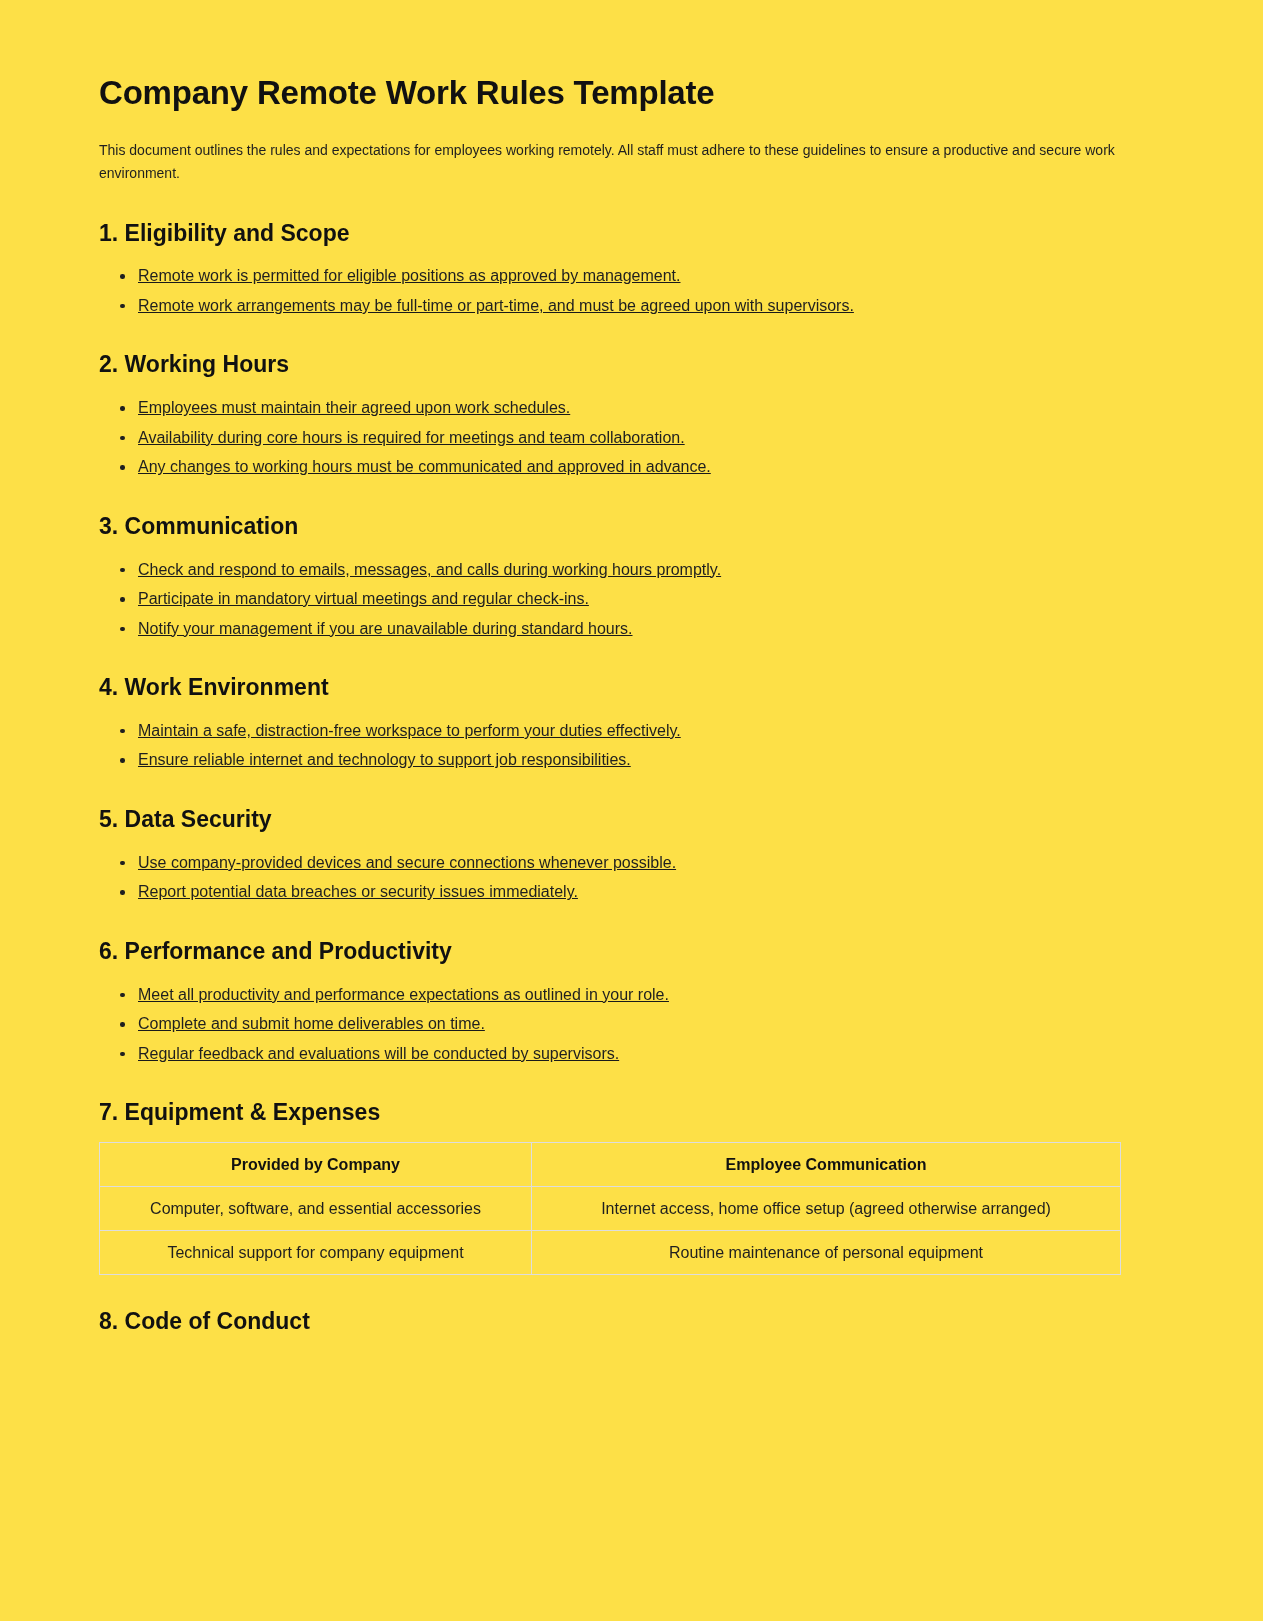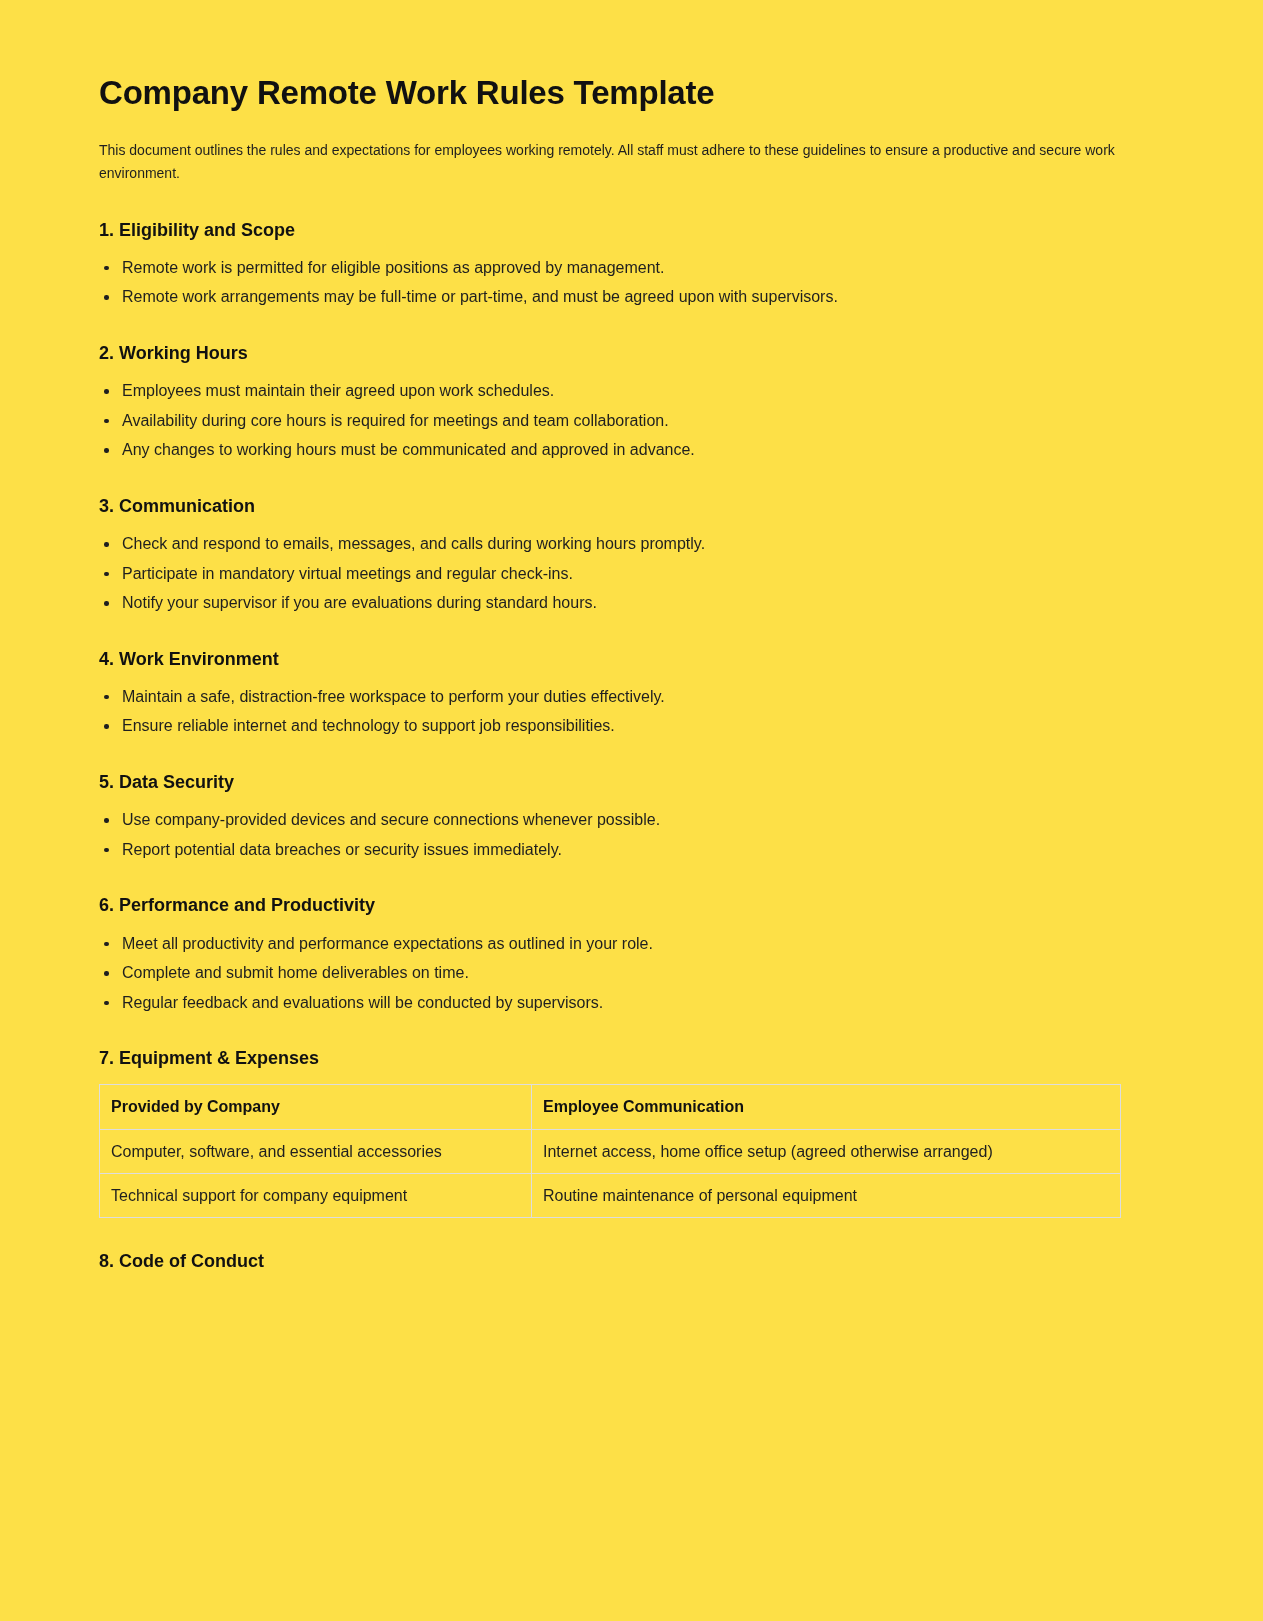--- a/index.html
+++ b/index.html
@@ -30,36 +30,37 @@
     color: #111111;
   }
   p.intro {
     font-size: 14px;
     line-height: 1.62;
     margin: 0 0 34px 0;
     color: #1f1f1f;
     max-width: 1022px;
   }
   h2.section-title {
-    font-size: 18px;
+    font-size: 23px;
     line-height: 1.3;
     font-weight: bold;
     margin: 0 0 14px 0;
     color: #111111;
   }
   section.doc-section {
     margin: 0 0 32px 0;
   }
   section.doc-section:last-of-type {
     margin-bottom: 8px;
   }
   ul.bullets {
     list-style: none;
-    margin: 0;
+    margin: 16px;
     padding: 0;
+    text-decoration: underline;
   }
   ul.bullets li {
     position: relative;
     font-size: 16px;
     line-height: 1.53;
     padding: 0 0 5px 23px;
     color: #1f1f1f;
   }
   ul.bullets li:last-child {
     padding-bottom: 0;
@@ -78,21 +79,21 @@
     border-collapse: collapse;
     width: 1021px;
     margin-top: 4px;
     table-layout: fixed;
   }
   table.equip-table col.c1 { width: 432px; }
   table.equip-table col.c2 { width: 589px; }
   table.equip-table th,
   table.equip-table td {
     border: 1px solid #dddddd;
-    text-align: left;
+    text-align: center;
     vertical-align: middle;
     padding: 10px 11px;
     font-size: 16px;
     line-height: 1.45;
   }
   table.equip-table th {
     font-weight: bold;
     color: #111111;
     height: 14px;
   }
@@ -127,21 +128,21 @@
       <li>Availability during core hours is required for meetings and team collaboration.</li>
       <li>Any changes to working hours must be communicated and approved in advance.</li>
     </ul>
   </section>
 
   <section class="doc-section">
     <h2 class="section-title">3. Communication</h2>
     <ul class="bullets">
       <li>Check and respond to emails, messages, and calls during working hours promptly.</li>
       <li>Participate in mandatory virtual meetings and regular check-ins.</li>
-      <li>Notify your supervisor if you are evaluations during standard hours.</li>
+      <li>Notify your management if you are unavailable during standard hours.</li>
     </ul>
   </section>
 
   <section class="doc-section">
     <h2 class="section-title">4. Work Environment</h2>
     <ul class="bullets">
       <li>Maintain a safe, distraction-free workspace to perform your duties effectively.</li>
       <li>Ensure reliable internet and technology to support job responsibilities.</li>
     </ul>
   </section>

